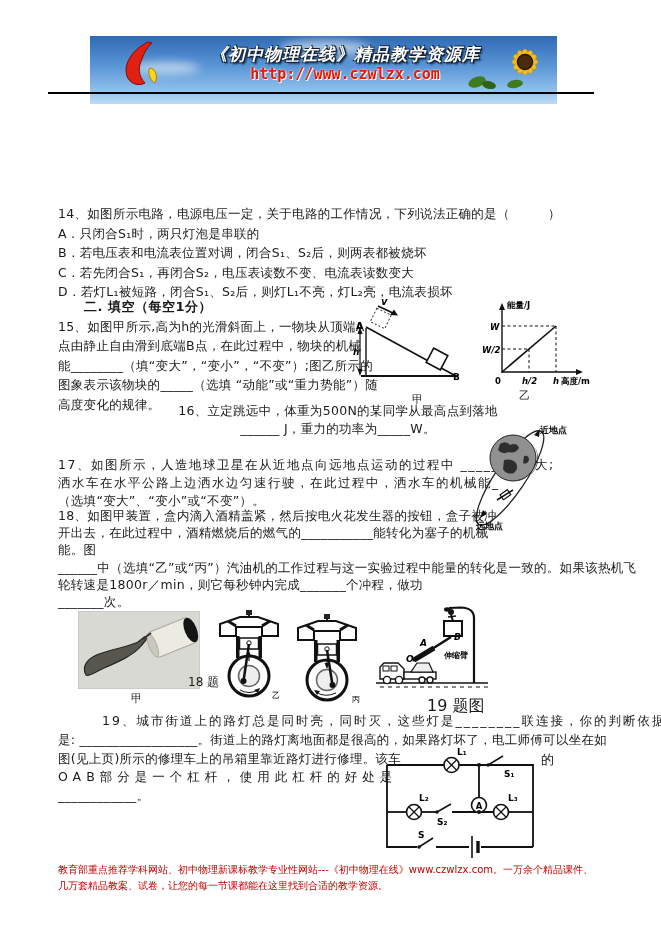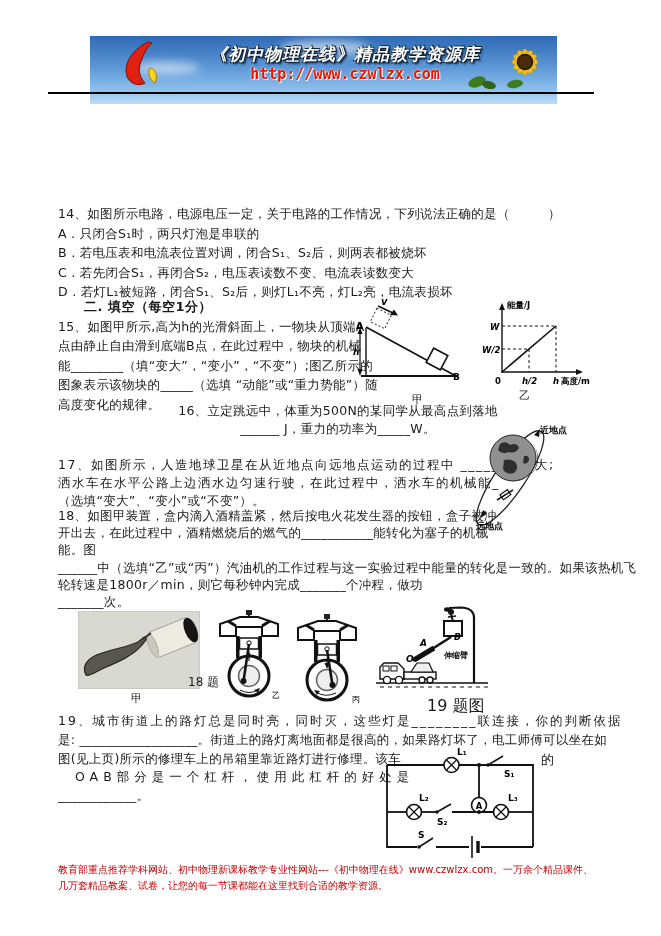--- a/index.html
+++ b/index.html
@@ -22,22 +22,22 @@
   .qblock{left:58px;width:560px;font-size:12.5px;letter-spacing:.3px;white-space:nowrap;}
   .qblock div{height:auto;}
   #q14{top:204px;line-height:19.5px;}
   #heading{left:58px;top:298px;font-size:13px;font-weight:bold;letter-spacing:.5px;margin-left:26px;}
   #q15{top:317px;line-height:19.4px;}
   #q16{top:402px;line-height:18.2px;text-align:center;}
   #q17{top:456px;line-height:18.2px;}
   #q18{top:507px;line-height:17.2px;}
   #q19{top:712px;line-height:18.8px;}
   .sp15{letter-spacing:1.5px;}
-  .sp2{letter-spacing:2px;}
-  .sp5{letter-spacing:5px;margin-left:17px;}
+  .sp2{letter-spacing:2px;margin-left:44px;}
+  .sp5{letter-spacing:5px;}
   .figcap{font-size:11px;letter-spacing:1px;}
   #tail-de{left:541px;top:751px;font-size:13px;}
   
   #footer{left:58px;top:862px;width:560px;font-size:10px;line-height:15.5px;
           font-weight:normal;color:#c00000;}
   svg text{font-family:"DejaVu Sans",sans-serif;}
 </style>
 </head>
 <body>
 

